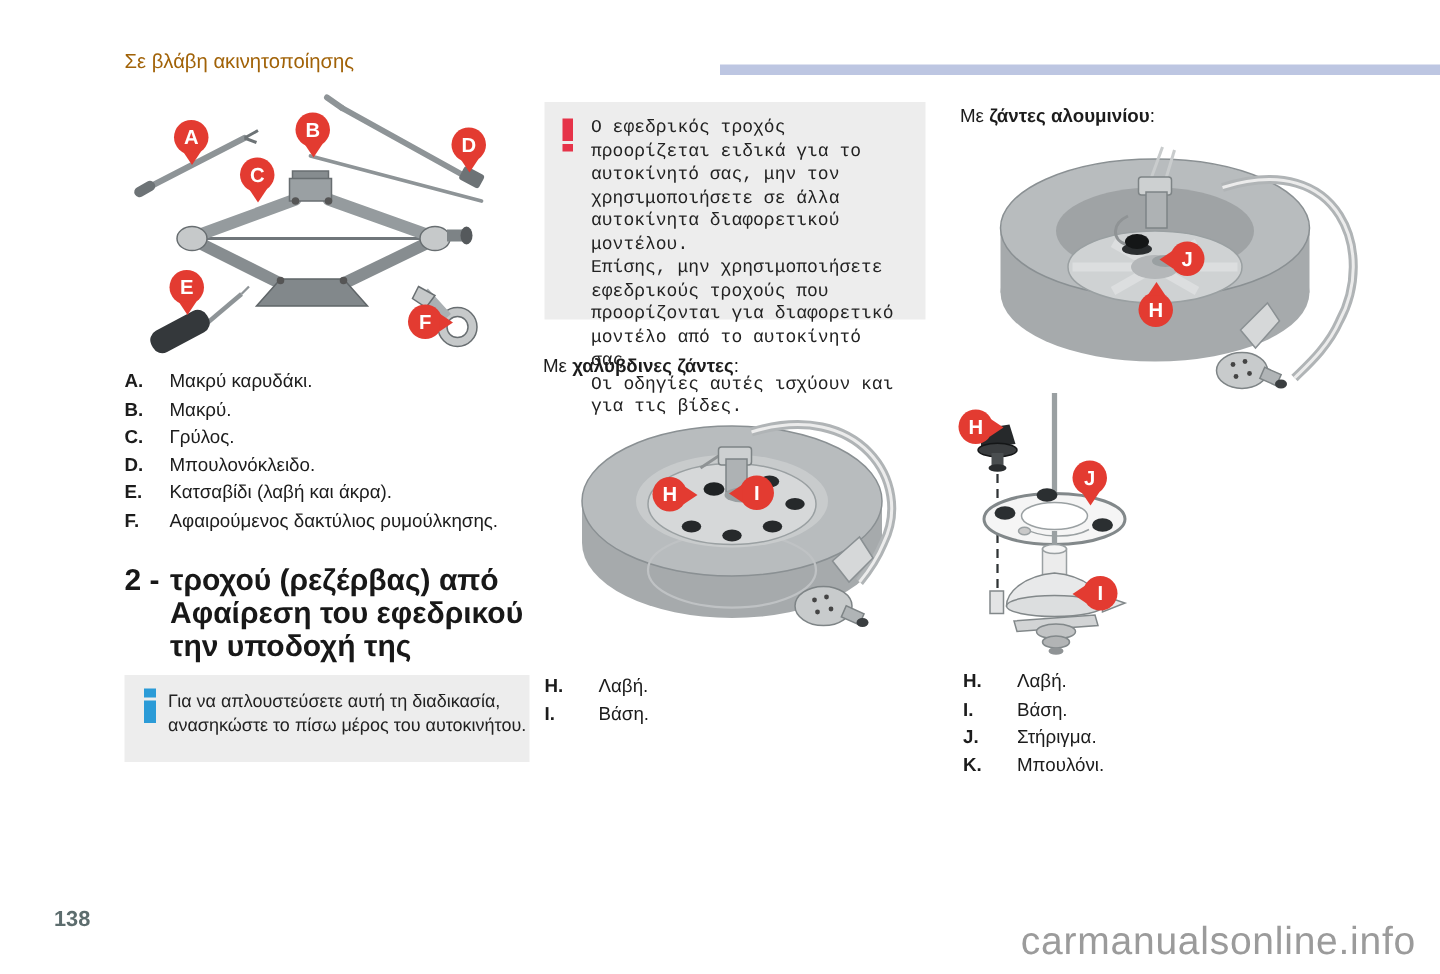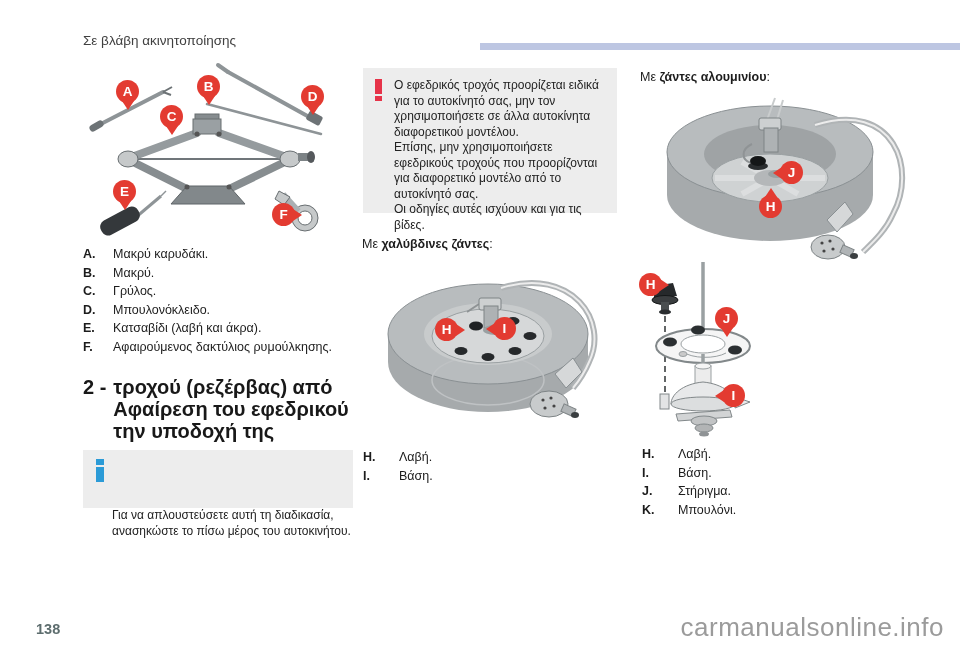--- a/index.html
+++ b/index.html
@@ -1,18 +1,18 @@
 <!DOCTYPE html>
 <html><head>
 <meta charset="utf-8">
 <style>
   html,body{margin:0;padding:0;background:#fff;}
   .page{position:relative;width:960px;height:649px;background:#ffffff;overflow:hidden;
         font-family:"Liberation Sans", sans-serif;color:#1c1c1c;}
-  .header-title{position:absolute;left:83px;top:33px;font-size:13.5px;color:#404040;}
+  .header-title{position:absolute;left:83px;top:33px;font-size:13.5px;color:#a16207;}
   .accent-bar{position:absolute;left:480px;top:43px;width:480px;height:7px;background:#bdc6e2;}
 
   
   .fig{position:absolute;}
   .fig svg{display:block;}
 
   
   .pin{position:absolute;width:23px;height:23px;border-radius:50%;background:#e33b31;
        color:#fff;font-weight:bold;font-size:13.5px;display:flex;align-items:center;
        justify-content:center;z-index:5;}
@@ -37,32 +37,32 @@
   .section-heading{position:absolute;left:83px;top:376px;display:flex;margin:0;
        font-size:20px;font-weight:bold;line-height:22px;color:#181818;}
   .section-heading .h-num{margin-right:7px;}
   .section-heading .h-line{display:block;}
 
   
   .note-box{position:absolute;left:83px;top:450px;width:270px;height:58px;background:#ededed;}
   .info-icon{position:absolute;left:13px;top:9px;width:8px;}
   .info-icon .dot{display:block;width:8px;height:6px;background:#2b9bd7;margin-bottom:2px;}
   .info-icon .bar{display:block;width:8px;height:15px;background:#2b9bd7;}
-  .note-text{position:absolute;left:29px;top:9px;font-size:12px;line-height:16px;color:#222;margin-top:48px;}
+  .note-text{position:absolute;left:29px;top:9px;font-size:12px;line-height:16px;color:#222;}
 
   .warn-box{position:absolute;left:363px;top:68px;width:254px;height:145px;background:#ededed;}
   .warn-icon{position:absolute;left:12px;top:11px;width:7px;}
   .warn-icon .wbar{display:block;width:7px;height:15px;background:#e63349;margin-bottom:2px;}
   .warn-icon .wdot{display:block;width:7px;height:5px;background:#e63349;}
-  .warn-text{position:absolute;left:31px;top:10px;width:208px;font-size:12px;line-height:15.5px;color:#222;}
+  .warn-text{position:absolute;left:31px;top:10px;width:208px;font-size:12px;line-height:15.5px;color:#222;font-family:Liberation Mono, monospace;}
 
   .caption{position:absolute;font-size:12.5px;color:#1c1c1c;}
   .caption b{font-weight:bold;}
 
-  .page-number{position:absolute;left:36px;top:605px;font-size:14.5px;font-weight:bold;color:#5d6d6e;margin-top:16px;}
+  .page-number{position:absolute;left:36px;top:605px;font-size:14.5px;font-weight:bold;color:#5d6d6e;}
   .watermark{position:absolute;right:16px;top:612px;font-size:26px;color:#9b9b9b;letter-spacing:0.5px;}
 </style>
 </head>
 <body>
 
 <div class="page">
 
   <div class="header-title">Σε βλάβη ακινητοποίησης</div>
   <div class="accent-bar"></div>
 

